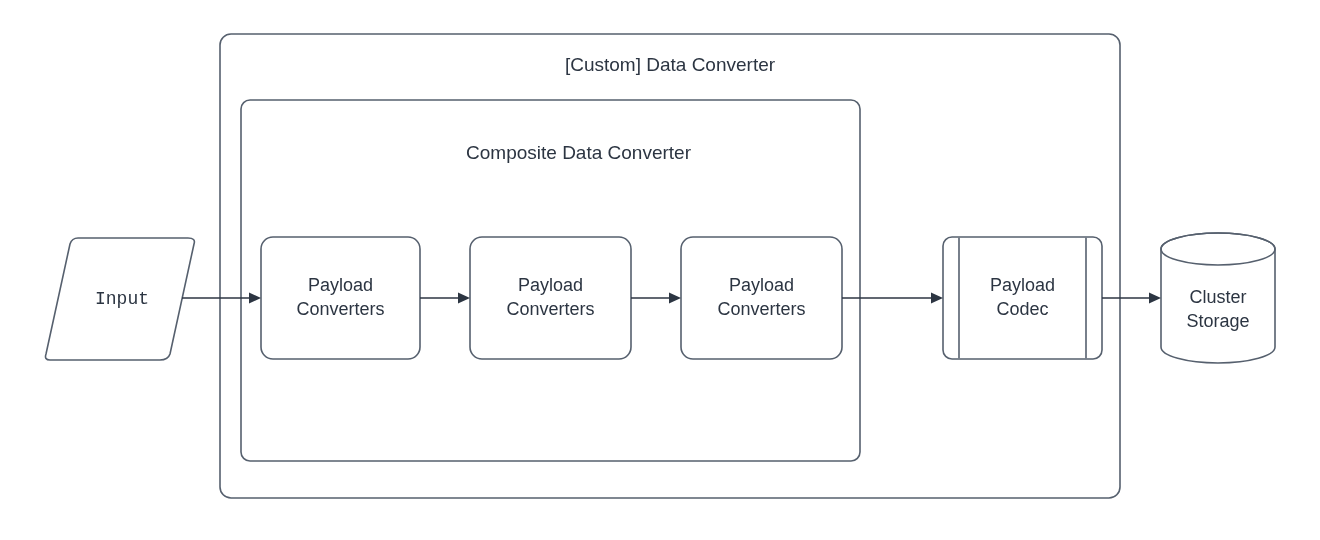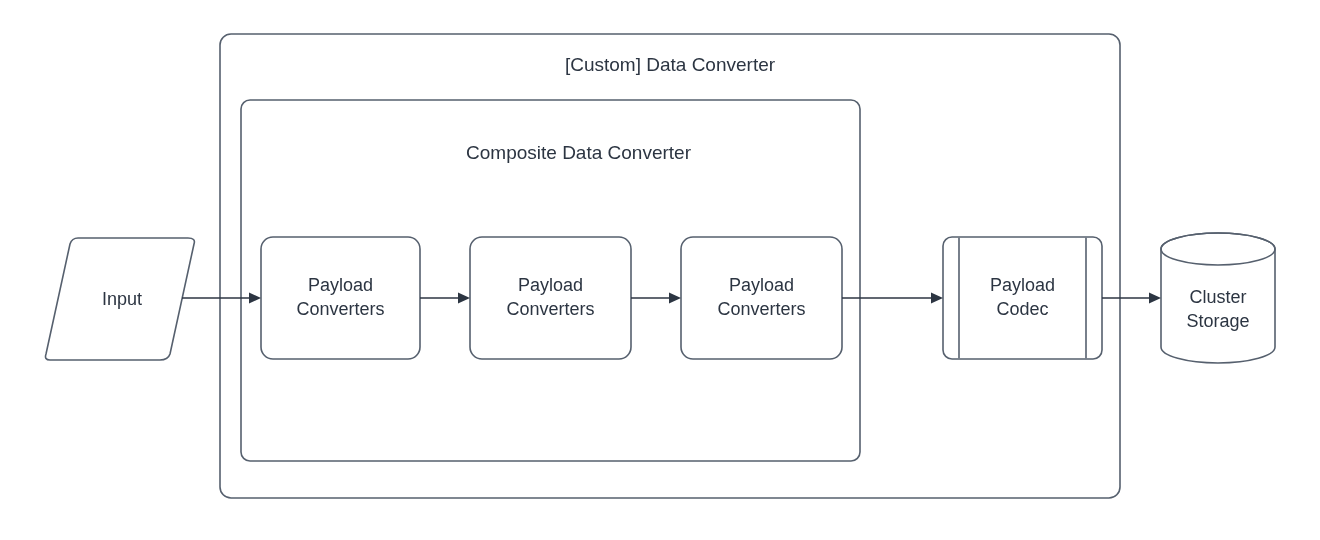--- a/index.html
+++ b/index.html
@@ -113,21 +113,21 @@
 
     <line class="conn-line" x1="1102" y1="298" x2="1152" y2="298"></line>
     <polygon class="arrow-head" points="1161,298 1149,292.5 1149,303.5"></polygon>
 
   </svg>
 
   <div class="lbl lbl-container-title" style="left:220px; top:52px; width:900px;">[Custom] Data Converter</div>
 
   <div class="lbl lbl-container-title" style="left:241px; top:140px; width:619px;margin-left:28px;">Composite Data Converter</div>
 
-  <div class="lbl lbl-node" style="left:50px; top:287px; width:144px;">Input</div>
+  <div class="lbl lbl-node" style="left:50px; top:287px; width:144px;font-family:Liberation Mono, monospace;">Input</div>
 
   <div class="lbl lbl-node" style="left:261px; top:273px; width:159px;">Payload
 Converters</div>
 
   <div class="lbl lbl-node" style="left:470px; top:273px; width:161px;">Payload
 Converters</div>
 
   <div class="lbl lbl-node" style="left:681px; top:273px; width:161px;">Payload
 Converters</div>
 

